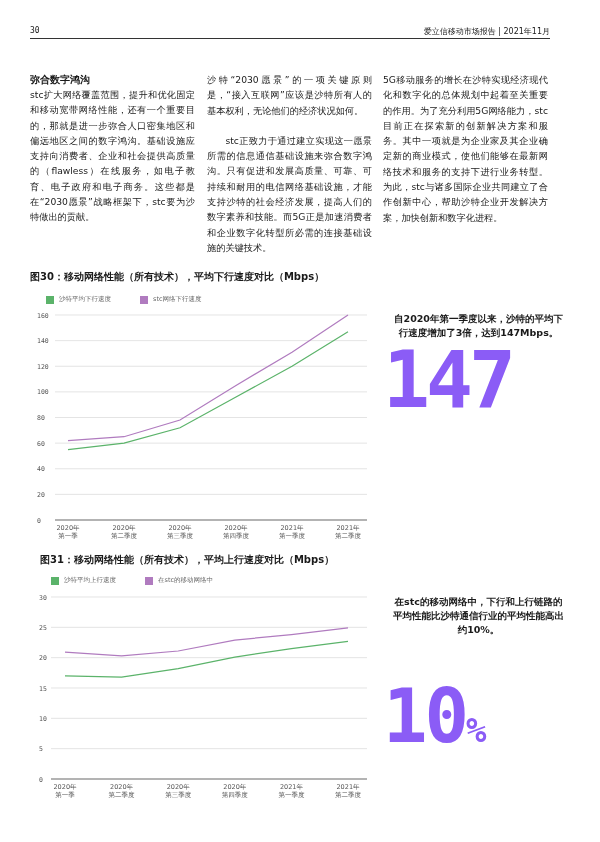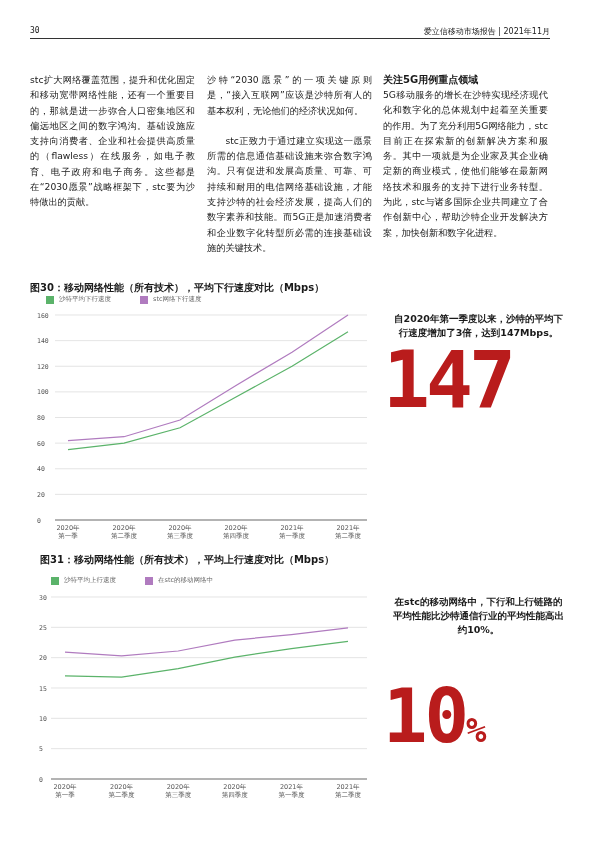--- a/index.html
+++ b/index.html
@@ -11,43 +11,43 @@
   .col h3{margin:0;font-size:10px;font-weight:bold;line-height:15px;}
   .col p{margin:0;}
   .col p.gap{margin-top:15px;text-indent:2em;}
   .figtitle{position:absolute;font-size:10px;font-weight:bold;}
   .legend{position:absolute;font-size:6.5px;color:#666;display:flex;gap:16px;align-items:center;}
   .legend .it{display:flex;align-items:center;gap:5px;padding-left:13px;}
   .legend .sw{width:8px;height:8px;display:inline-block;}
   svg text{font-family:"DejaVu Sans Mono",monospace;font-size:6.5px;fill:#555;}
   svg text.cat{font-family:"DejaVu Sans",sans-serif;}
   .callout{position:absolute;left:391px;width:175px;font-size:9.5px;font-weight:bold;line-height:14px;text-align:center;}
-  .big{position:absolute;left:383px;font-family:"DejaVu Sans Mono",monospace;font-weight:bold;color:#b91c1c;}
+  .big{position:absolute;left:383px;font-family:"DejaVu Sans Mono",monospace;font-weight:bold;color:#8b5cf6;}
 </style>
 </head>
 <body>
 
 <div class="header">
   <span class="pg">30</span>
   <span class="rt">爱立信移动市场报告 | 2021年11月</span>
 </div>
 
 <div class="col" style="left:30px;">
+  <h3>弥合数字鸿沟</h3>
   <p>stc扩大网络覆盖范围，提升和优化固定和移动宽带网络性能，还有一个重要目的，那就是进一步弥合人口密集地区和偏远地区之间的数字鸿沟。基础设施应支持向消费者、企业和社会提供高质量的（flawless）在线服务，如电子教育、电子政府和电子商务。这些都是在“2030愿景”战略框架下，stc要为沙特做出的贡献。</p>
 </div>
 <div class="col" style="left:207px;">
   <p>沙特“2030愿景”的一项关键原则是，“接入互联网”应该是沙特所有人的基本权利，无论他们的经济状况如何。</p>
   <p class="gap">stc正致力于通过建立实现这一愿景所需的信息通信基础设施来弥合数字鸿沟。只有促进和发展高质量、可靠、可持续和耐用的电信网络基础设施，才能支持沙特的社会经济发展，提高人们的数字素养和技能。而5G正是加速消费者和企业数字化转型所必需的连接基础设施的关键技术。</p>
 </div>
 <div class="col" style="left:383px;">
-  <h3>关注5G用例重点领域</h3>
   <p>5G移动服务的增长在沙特实现经济现代化和数字化的总体规划中起着至关重要的作用。为了充分利用5G网络能力，stc目前正在探索新的创新解决方案和服务。其中一项就是为企业家及其企业确定新的商业模式，使他们能够在最新网络技术和服务的支持下进行业务转型。为此，stc与诸多国际企业共同建立了合作创新中心，帮助沙特企业开发解决方案，加快创新和数字化进程。</p>
 </div>
 
-<div class="figtitle" style="left:30px;top:281px;text-align:center;">图30：移动网络性能（所有技术），平均下行速度对比（Mbps）</div>
+<div class="figtitle" style="left:30px;top:270px;text-align:center;">图30：移动网络性能（所有技术），平均下行速度对比（Mbps）</div>
 <div class="legend" style="left:33px;top:295px;">
   <span class="it">
       <span class="sw" style="background:#5bb36a"></span>
       <span>沙特平均下行速度</span>
     </span>
   <span class="it">
       <span class="sw" style="background:#b07bbf"></span>
       <span>stc网络下行速度</span>
     </span>
 </div>

